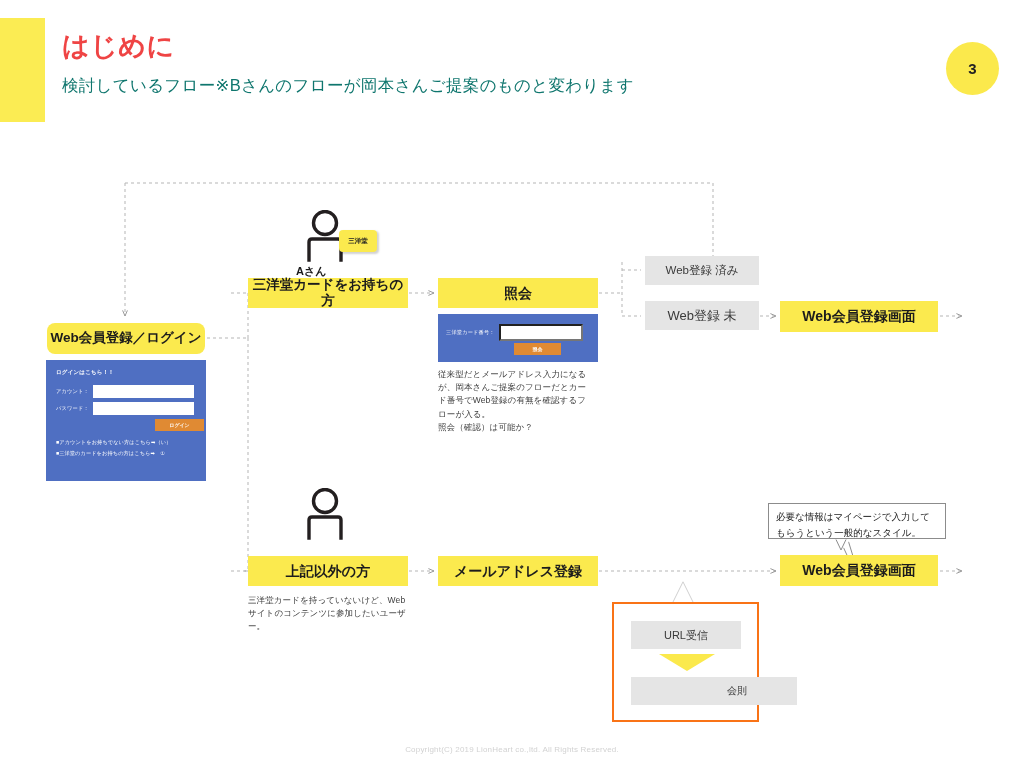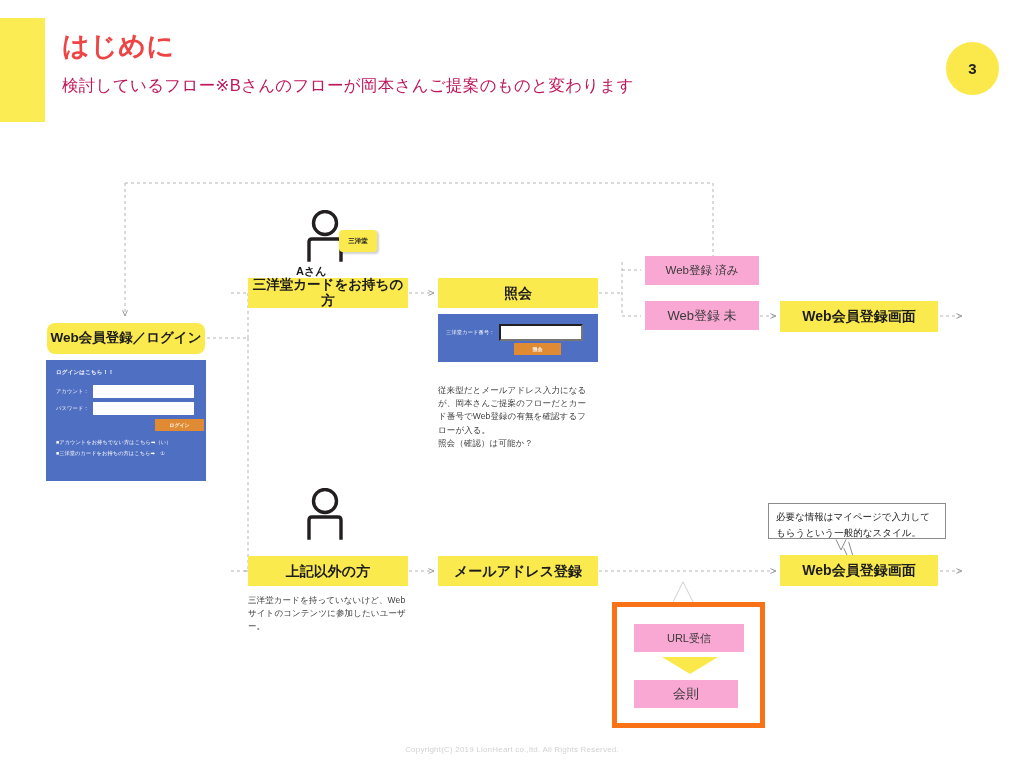--- a/index.html
+++ b/index.html
@@ -8,34 +8,34 @@
     width:1024px;height:768px;position:relative;overflow:hidden;
     background:#ffffff;
     font-family:"Liberation Sans","DejaVu Sans",sans-serif;
     -webkit-font-smoothing:antialiased;
   }
   .abs{position:absolute;}
 
   
   #header-accent-bar{left:0;top:18px;width:45px;height:104px;background:#fbec53;}
   #page-title{left:62px;top:28px;font-size:27px;font-weight:bold;color:#ef4444;letter-spacing:.5px;}
-  #page-subtitle{left:62px;top:75px;font-size:16.5px;color:#be185d;letter-spacing:.3px;}
+  #page-subtitle{left:62px;top:75px;font-size:16.5px;color:#0f766e;letter-spacing:.3px;}
   #page-number-badge{
     right:25px;top:42px;width:53px;height:53px;border-radius:50%;
     background:#fbe94c;display:flex;align-items:center;justify-content:center;
     font-size:15px;font-weight:bold;color:#222;
   }
 
   
   .ybox{
     background:#fbea4e;display:flex;align-items:center;justify-content:center;
     font-weight:bold;color:#1c1c1c;text-align:center;line-height:1.2;
   }
   .gbox{
-    background:#f9a8d4;display:flex;align-items:center;justify-content:center;
+    background:#e5e5e5;display:flex;align-items:center;justify-content:center;
     color:#3a3a3a;text-align:center;
   }
 
   #box-web-member-login{left:47px;top:323px;width:158px;height:31px;font-size:13.5px;border-radius:8px;}
   #box-has-card{left:248px;top:278px;width:160px;height:30px;font-size:13.5px;}
   #box-inquiry{left:438px;top:278px;width:160px;height:30px;font-size:14px;}
   #box-other{left:248px;top:556px;width:160px;height:30px;font-size:14px;}
   #box-mail-register{left:438px;top:556px;width:160px;height:30px;font-size:14px;}
   #box-web-signup-top{left:780px;top:301px;width:158px;height:31px;font-size:14px;}
   #box-web-signup-bottom{left:780px;top:555px;width:158px;height:31px;font-size:14px;}
@@ -93,25 +93,25 @@
   
   #callout-mypage{
     left:768px;top:503px;width:178px;height:36px;background:#ffffff;
     border:1px solid #8c8c8c;padding:5px 7px;box-sizing:border-box;
     font-size:9.5px;color:#222;line-height:1.65;
   }
   #callout-tail{left:835px;top:539px;width:16px;height:12px;}
 
   
   #flow-container{
-    left:612px;top:602px;width:143px;height:116px;border:5px solid #f97316;background:#fff;
+    left:612px;top:602px;width:143px;height:116px;border:2px solid #f97316;background:#fff;
   }
   #flow-container-tail{left:672px;top:581px;width:22px;height:22px;}
   #step-url{position:absolute;left:17px;top:17px;width:110px;height:28px;font-size:11px;}
-  #step-terms{position:absolute;left:17px;top:73px;width:104px;height:28px;font-size:13px;}
+  #step-terms{position:absolute;left:17px;top:73px;width:120px;height:28px;font-size:10px;padding-left:46px;}
   #flow-arrow-down{
     position:absolute;left:45px;top:50px;width:0;height:0;
     border-left:28px solid transparent;border-right:28px solid transparent;
     border-top:17px solid #fbe94c;
   }
 
   
   #connectors{left:0;top:0;width:1024px;height:768px;pointer-events:none;}
 
   
@@ -217,21 +217,21 @@
 </div>
 
 <div class="abs" id="inquiry-panel">
   <div id="inq-row">
     <span id="inq-label">三洋堂カード番号：</span>
     <input id="inq-input" type="text" value="" style="">
   </div>
   <div id="inq-submit">照会</div>
 </div>
 
-<div class="abs note" id="note-inquiry" style="white-space:pre-line;margin-top:16px;">従来型だとメールアドレス入力になるが、岡本さんご提案のフローだとカード番号でWeb登録の有無を確認するフローが入る。
+<div class="abs note" id="note-inquiry" style="white-space:pre-line;">従来型だとメールアドレス入力になるが、岡本さんご提案のフローだとカード番号でWeb登録の有無を確認するフローが入る。
 照会（確認）は可能か？</div>
 <div class="abs note" id="note-other">三洋堂カードを持っていないけど、Webサイトのコンテンツに参加したいユーザー。</div>
 
 <div class="abs" id="callout-mypage">必要な情報はマイページで入力してもらうという一般的なスタイル。</div>
 <svg class="abs" id="callout-tail" viewBox="0 0 16 12">
   <path d="M0,0 L16,0 L6,12 Z" fill="#ffffff" stroke="none"></path>
   <path d="M1,0.5 L6,11 L11,0.5" fill="none" stroke="#8c8c8c" stroke-width="1"></path>
 </svg>
 
 <svg class="abs" id="flow-container-tail" viewBox="0 0 22 22">

